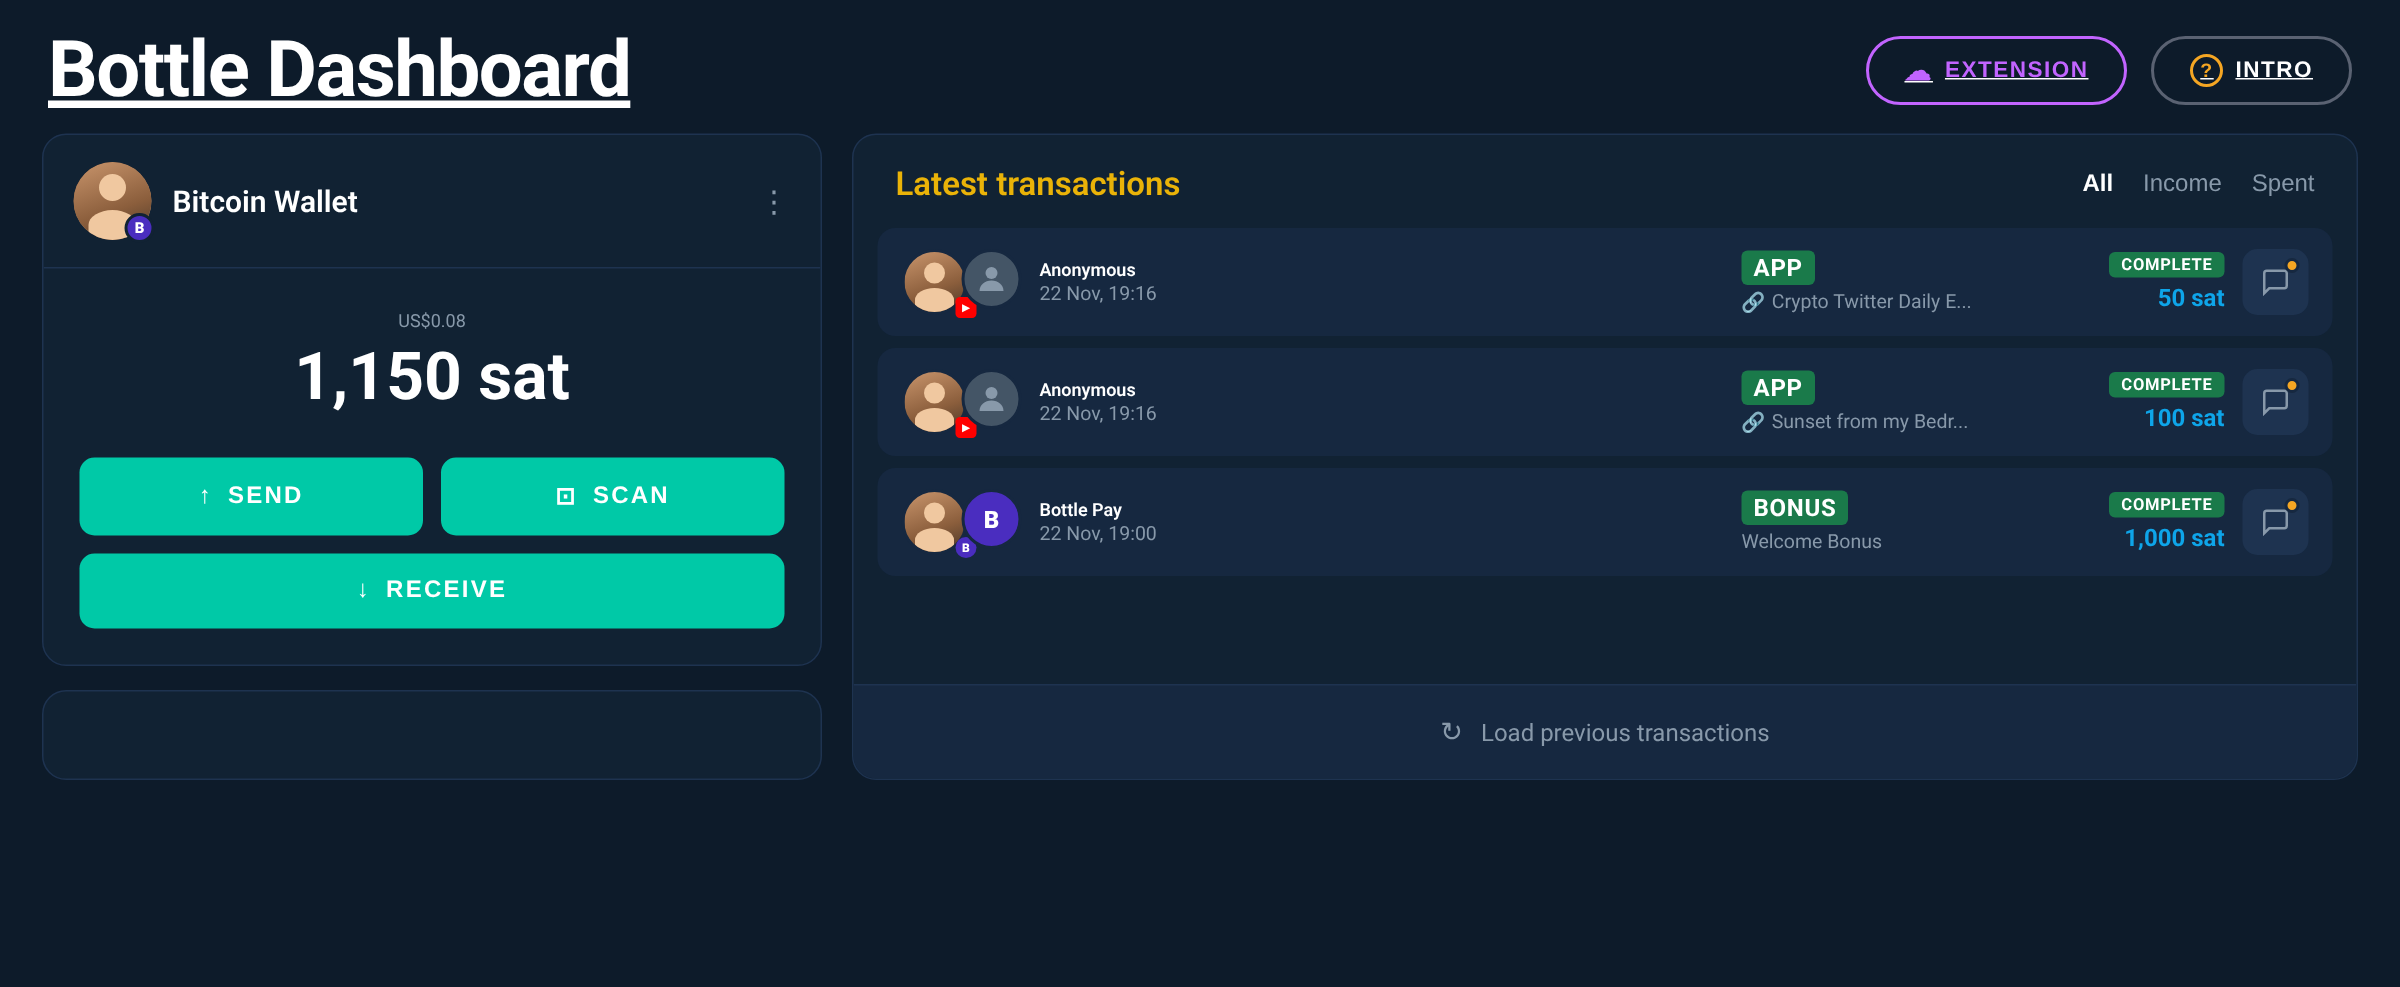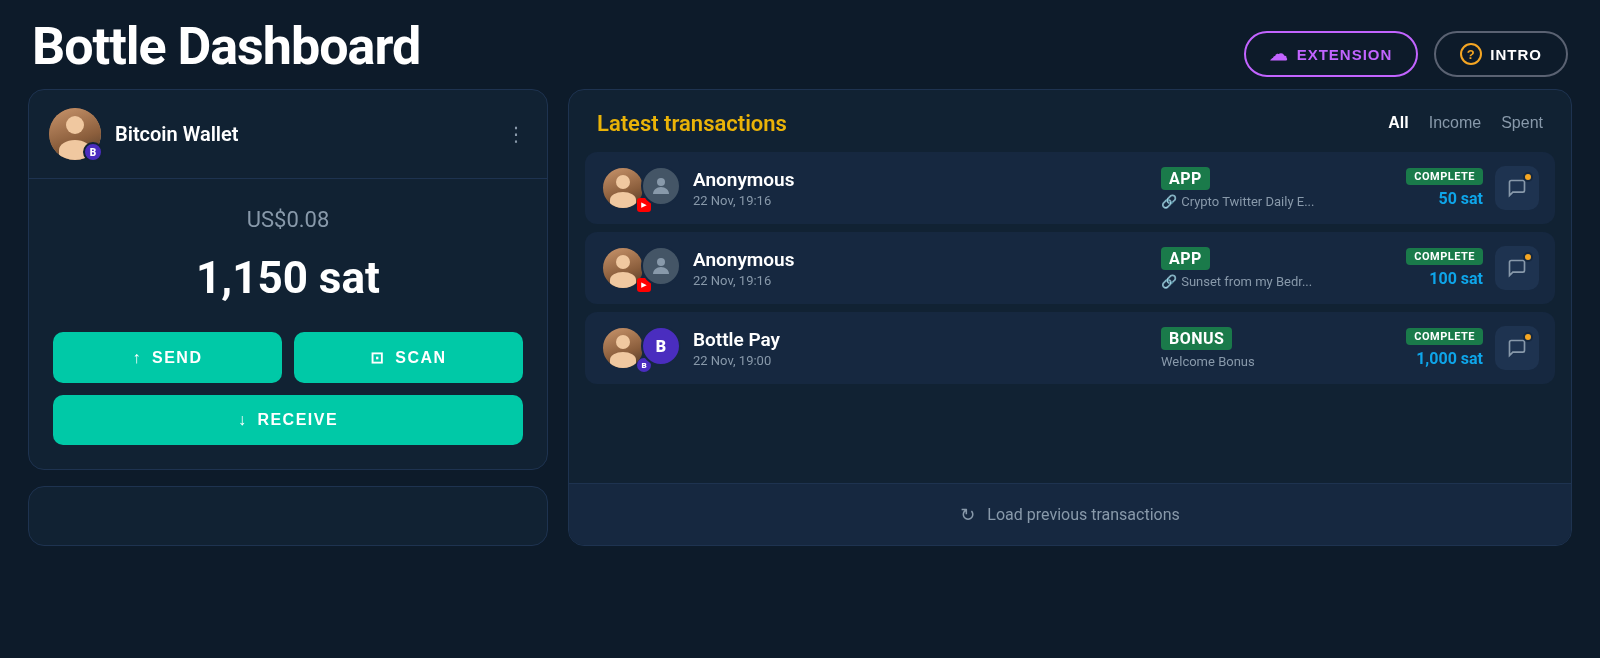--- a/index.html
+++ b/index.html
@@ -8,23 +8,24 @@
       background-color: #0d1b2a;
       color: #ffffff;
       font-family: -apple-system, BlinkMacSystemFont, 'Segoe UI', Roboto, sans-serif;
       min-height: 658px;
       width: 1600px;
       overflow-x: hidden;
     }
 
     .header {
       display: flex;
-      align-items: flex-end;
+      align-items: center;
       justify-content: space-between;
       padding: 16px 32px 12px 32px;
+      text-decoration: underline;
     }
 
     .app-title {
       font-size: 52px;
       font-weight: 700;
       color: #ffffff;
       letter-spacing: -1px;
     }
 
     .header-buttons {
@@ -196,22 +197,22 @@
       letter-spacing: 1px;
     }
 
     .wallet-body {
       padding: 28px 24px 24px;
       text-align: center;
     }
 
     .usd-amount {
       color: #8899aa;
-      font-size: 22px;
-      margin-bottom: 20px;
+      font-size: 12px;
+      margin-bottom: 4px;
     }
 
     .sat-amount {
       font-size: 44px;
       font-weight: 700;
       color: #ffffff;
       margin-bottom: 28px;
     }
 
     .action-buttons {
@@ -427,21 +428,21 @@
       font-weight: 900;
       color: white;
     }
 
     .tx-info {
       flex: 1;
       min-width: 0;
     }
 
     .tx-name {
-      font-size: 19px;
+      font-size: 12px;
       font-weight: 600;
       color: #ffffff;
     }
 
     .tx-date {
       font-size: 13px;
       color: #8899aa;
       margin-top: 2px;
     }
 

